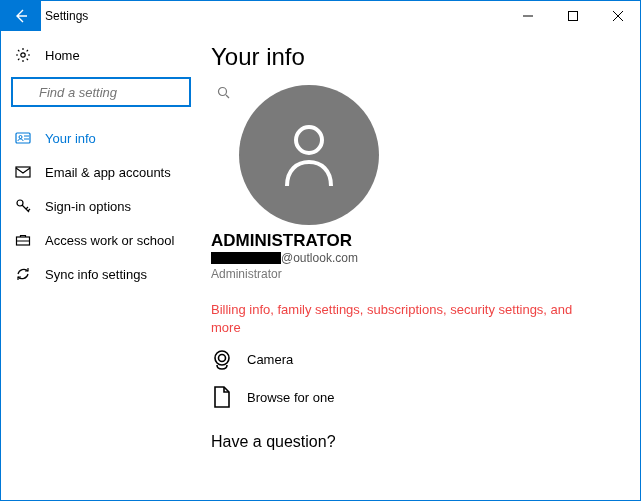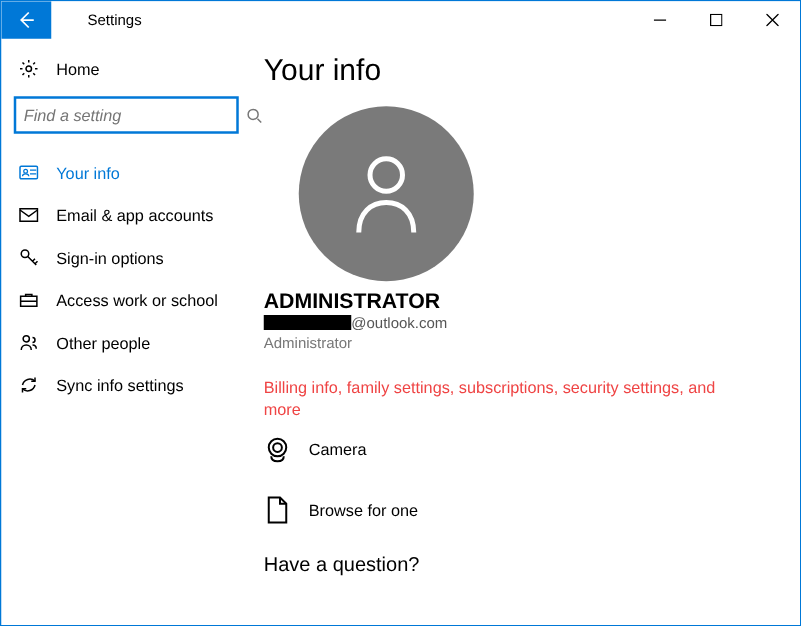--- a/index.html
+++ b/index.html
@@ -21,21 +21,21 @@
     border-bottom: 0;
   }
   .titlebar .back {
     width: 40px; height: 30px;
     background: #0078d7;
     color: #fff;
     display: flex; align-items: center; justify-content: center;
     font-size: 16px;
   }
   .titlebar .title {
-    padding-left: 29px;
+    padding-left: 4px;
     font-size: 12px;
   }
   .titlebar .win-controls {
     margin-left: auto;
     display: flex;
     height: 30px;
   }
   .titlebar .win-controls div {
     width: 45px;
     display: flex; align-items: center; justify-content: center;
@@ -65,20 +65,21 @@
     align-items: center;
     padding: 0 6px;
   }
   .searchbox input {
     border: none; outline: none;
     flex: 1;
     font-size: 13px;
     font-style: italic;
     color: #3b82f6;
     background: transparent;
+    margin-left: 20px;
   }
   .searchbox .sicon { color: #777; font-size: 12px; }
   .section-header {
     font-size: 12px;
     color: #555;
     padding: 4px 12px 6px 12px;
   }
   .nav-item {
     display: flex;
     align-items: center;
@@ -218,29 +219,20 @@
     <div class="nav-item">
       <span class="icon">
         <svg width="16" height="16" viewBox="0 0 16 16">
             <rect x="1.5" y="5" width="13" height="8" stroke="#000" fill="none" stroke-width="1.2"></rect>
             <path d="M5.5 5V3.5h5V5M1.5 9h13" stroke="#000" fill="none" stroke-width="1.2"></path>
           </svg>
       </span>
       <span>Access work or school</span>
     </div>
 
-    <div class="nav-item">
-      <span class="icon">
-        <svg width="16" height="16" viewBox="0 0 16 16">
-            <circle cx="6" cy="5" r="2.5" stroke="#000" fill="none" stroke-width="1.2"></circle>
-            <path d="M2 14c0-2.5 1.8-4 4-4s4 1.5 4 4M11 4a2 2 0 110 4M14 13c0-2-1.3-3-3-3" stroke="#000" fill="none" stroke-width="1.2"></path>
-          </svg>
-      </span>
-      <span>Other people</span>
-    </div>
 
     <div class="nav-item">
       <span class="icon">
         <svg width="16" height="16" viewBox="0 0 16 16">
             <path d="M13 5a6 6 0 00-10 3M3 11a6 6 0 0010-3" stroke="#000" fill="none" stroke-width="1.2"></path>
             <path d="M13 2v3h-3M3 14v-3h3" stroke="#000" fill="none" stroke-width="1.2"></path>
           </svg>
       </span>
       <span>Sync info settings</span>
     </div>
@@ -270,21 +262,21 @@
       <span class="picon">
         <svg width="24" height="24" viewBox="0 0 24 24">
             <circle cx="11" cy="11" r="7" stroke="#000" fill="none" stroke-width="1.6"></circle>
             <circle cx="11" cy="11" r="3.5" stroke="#000" fill="none" stroke-width="1.6"></circle>
             <path d="M6 18c0 3 2 4 5 4s5-1 5-4" stroke="#000" fill="none" stroke-width="1.6"></path>
           </svg>
       </span>
       <span class="plabel">Camera</span>
     </div>
 
-    <div class="pic-row" style="margin-top:25px">
+    <div class="pic-row" style="margin-top:14px">
       <span class="picon">
         <svg width="22" height="24" viewBox="0 0 22 24">
             <path d="M4 2h9l5 5v15H4z" stroke="#000" fill="none" stroke-width="1.6"></path>
             <path d="M13 2v5h5" stroke="#000" fill="none" stroke-width="1.6"></path>
           </svg>
       </span>
       <span class="plabel">Browse for one</span>
     </div>
 
     <h2 class="question">Have a question?</h2>

